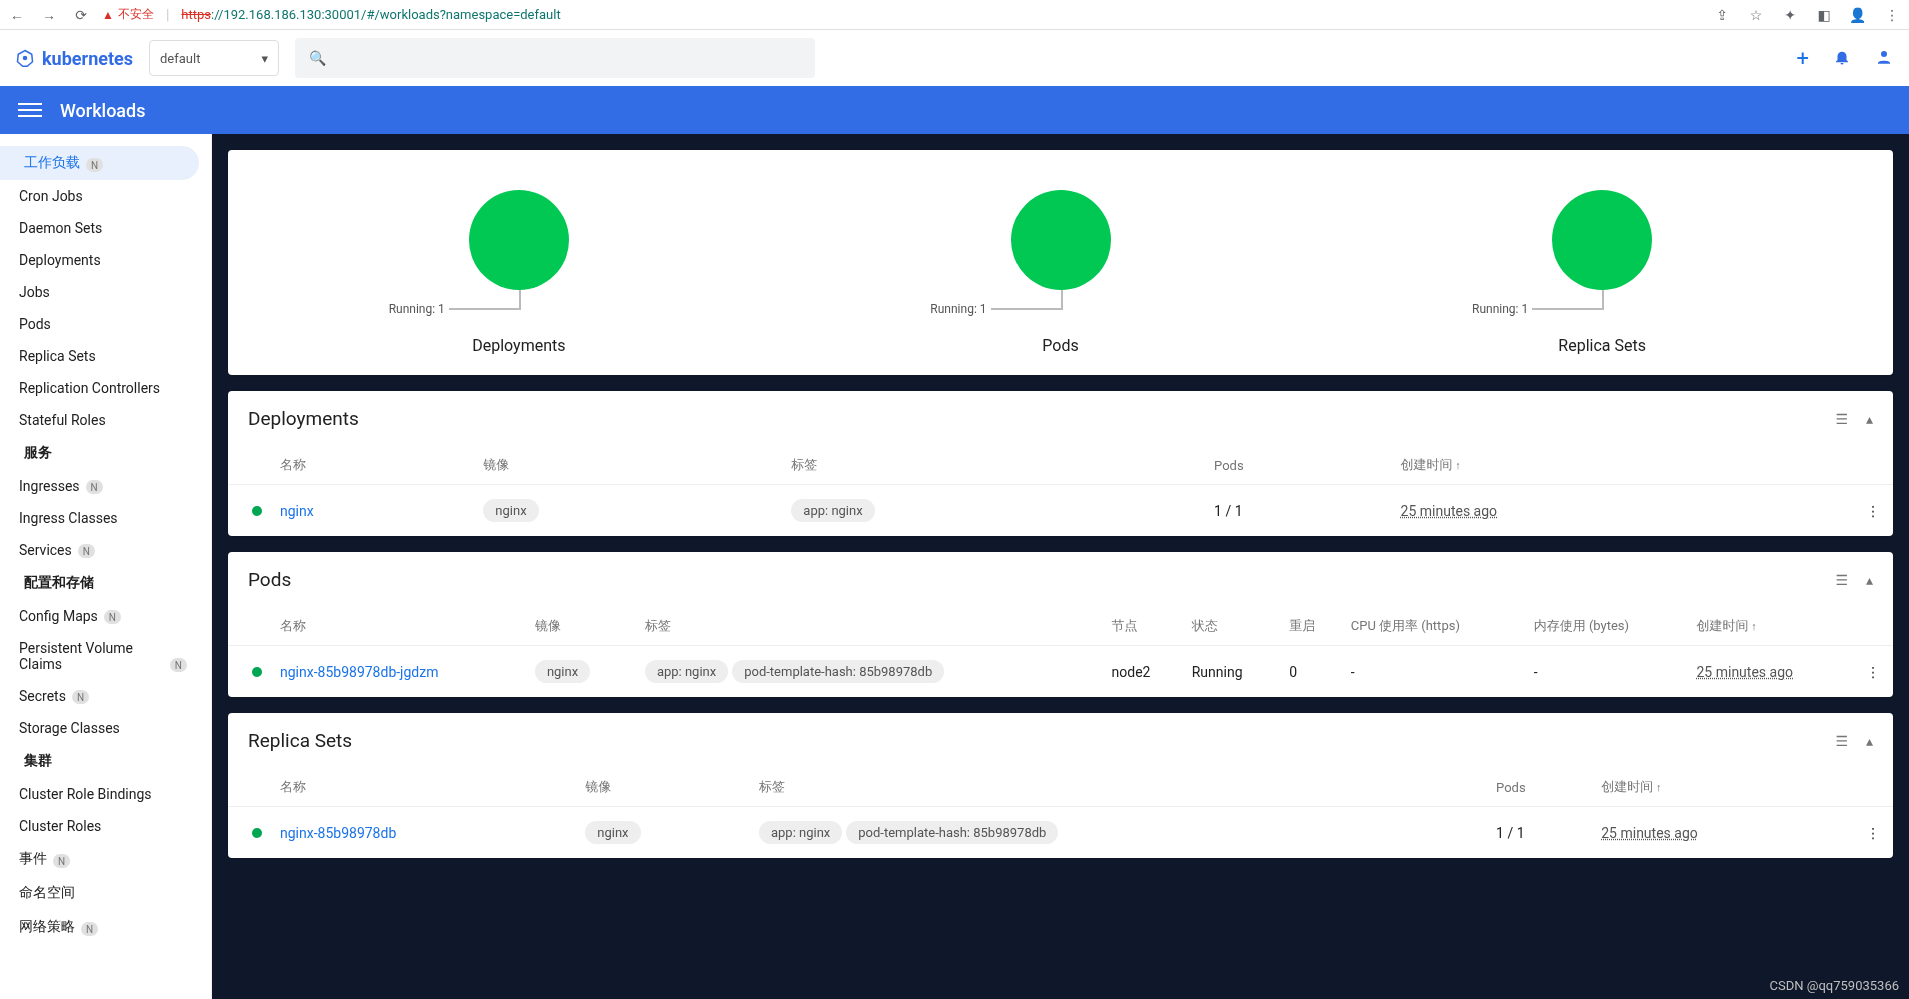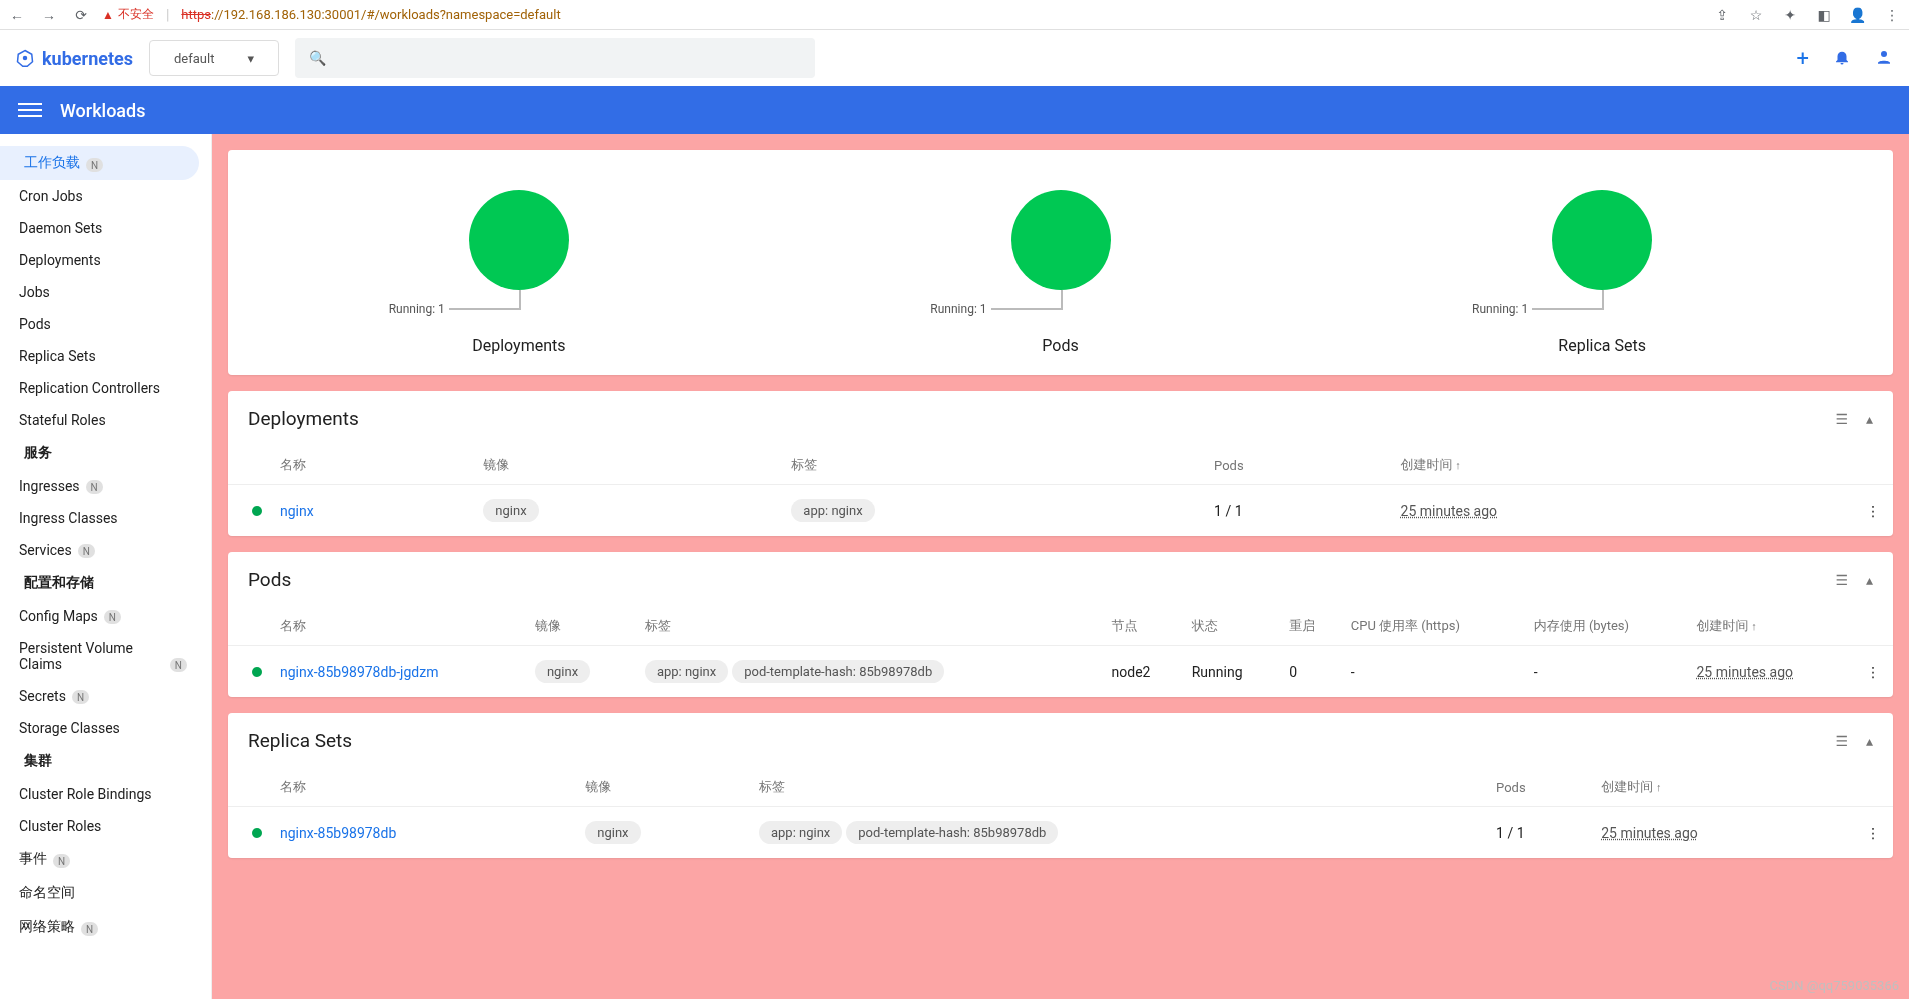--- a/index.html
+++ b/index.html
@@ -3,40 +3,40 @@
 <meta charset="utf-8">
 <style>
 *{box-sizing:border-box;margin:0;padding:0;font-family:Roboto,"Helvetica Neue",Arial,sans-serif}
 body{background:#fff;font-size:14px;color:#212121}
 .browser-bar{height:30px;border-bottom:1px solid #e0e0e0;display:flex;align-items:center;padding:0 8px;gap:12px}
 .bb-left{display:flex;gap:14px;align-items:center}
 .bb-ico{width:18px;height:18px;color:#5f6368;display:flex;align-items:center;justify-content:center}
 .bb-warn{color:#d93025;display:flex;align-items:center;gap:4px;font-size:12px}
 .bb-url{color:#5f6368;font-size:13px}
 .bb-url .http{color:#d93025;text-decoration:line-through}
-.bb-url .dark{color:#a16207}
+.bb-url .dark{color:#0f766e}
 .bb-right{margin-left:auto;display:flex;gap:16px;align-items:center}
 .topbar{height:56px;display:flex;align-items:center;padding:0 16px;gap:16px;background:#fff}
 .klogo{display:flex;align-items:center;gap:8px;color:#326ce5;font-weight:700;font-size:18px}
-.ns-sel{width:130px;height:36px;border:1px solid #ddd;border-radius:4px;padding:0 24px;display:flex;align-items:center;justify-content:space-between;color:#555;font-size:13px}
+.ns-sel{width:130px;height:36px;border:1px solid #ddd;border-radius:4px;padding:0 10px;display:flex;align-items:center;justify-content:space-between;color:#555;font-size:13px}
 .search{flex:0 0 520px;height:40px;background:#f1f3f4;border-radius:4px;display:flex;align-items:center;padding:0 14px;gap:12px;color:#5f6368}
 .search input{border:0;background:transparent;outline:0;font-size:15px;width:100%}
 .top-right{margin-left:auto;display:flex;gap:24px;align-items:center;color:#1a73e8}
 .bluebar{height:48px;background:#326de6;color:#fff;display:flex;align-items:center;padding:4px 18px;gap:18px}
 .burger{width:24px;display:flex;flex-direction:column;gap:4px}
 .burger span{height:2px;background:#fff}
 .bluebar-title{font-size:18px;font-weight:500}
 .layout{display:flex}
 .sidebar{width:212px;background:#fff;border-right:1px solid #eee;padding:12px 0;height:calc(100vh - 134px);overflow:auto}
 .sb-item,.sb-head{padding:8px 24px;font-size:14px;color:#212121;cursor:pointer;display:flex;align-items:flex-end;gap:6px}
 .sb-sub{padding-left:19px}
 .sb-active{background:#e8f0fe;color:#1a73e8;border-radius:0 20px 20px 0;margin-right:12px}
 .sb-head{font-weight:700}
 .nbadge{background:#e0e0e0;color:#757575;font-size:10px;border-radius:8px;padding:0 5px;height:14px;display:inline-flex;align-items:center}
-.main{flex:1;background:#fca5a5;padding:16px;overflow:auto;height:calc(100vh - 134px)}
+.main{flex:1;background:#0f172a;padding:16px;overflow:auto;height:calc(100vh - 134px)}
 .card{background:#fff;border-radius:4px;box-shadow:0 1px 2px rgba(0,0,0,.08);margin-bottom:16px}
 .charts{display:flex;padding:40px 20px 20px}
 .chart{flex:1;display:flex;flex-direction:column;align-items:center;position:relative}
 .donut{width:100px;height:100px;border-radius:50%;background:#00c853;position:relative}
 .d-stem{position:absolute;top:100px;left:50%;width:2px;height:20px;background:#bbb}
 .d-arm{position:absolute;top:118px;right:50%;height:2px;width:70px;background:#bbb}
 .d-lbl{position:absolute;top:112px;right:calc(50% + 74px);font-size:12px;color:#555;white-space:nowrap}
 .chart-title{margin-top:46px;font-size:16px;color:#212121}
 .sec-head{display:flex;align-items:center;padding:16px 20px}
 .sec-title{font-size:19px;color:#212121}

